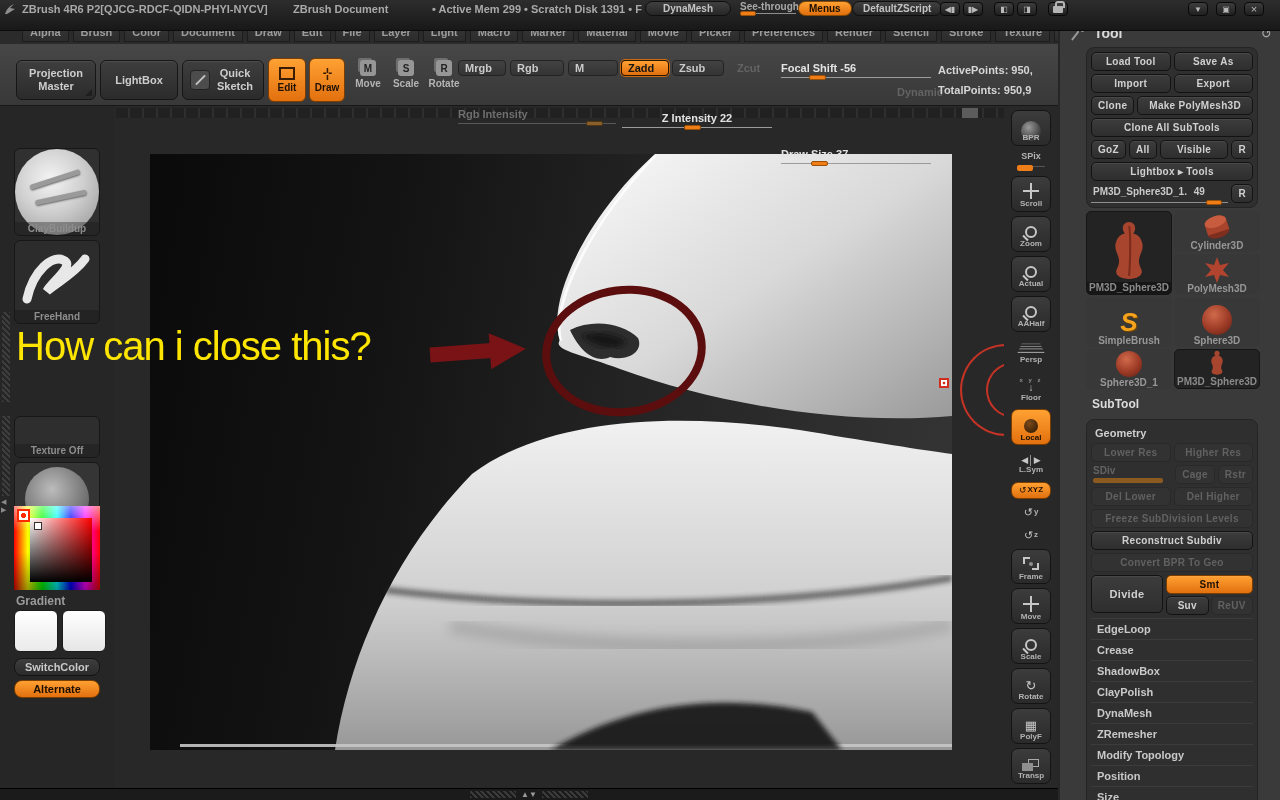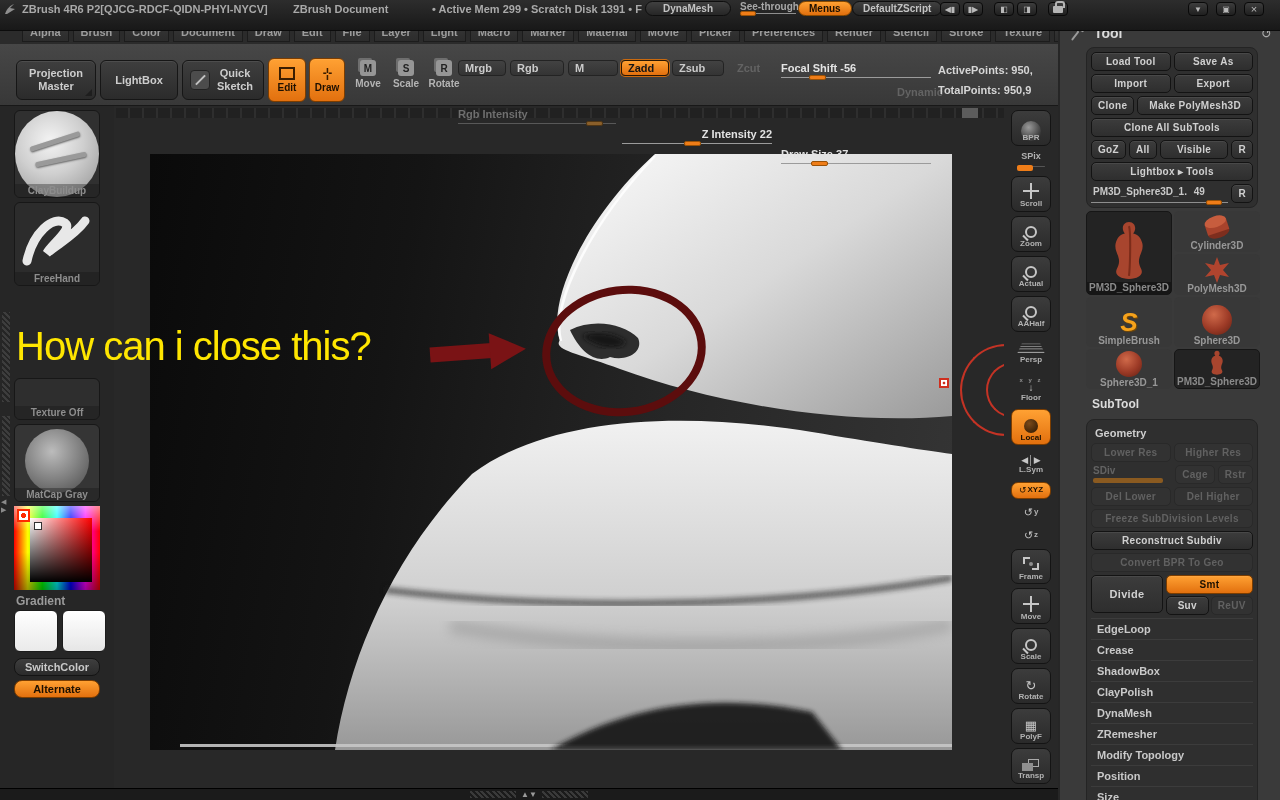--- a/index.html
+++ b/index.html
@@ -58,21 +58,21 @@
   .slider.off .track { background:#585858; }
   .slider.off .knob { background:#8a5f2a; border-color:#4f3514; }
   .tsr-icon { width:16px; height:16px; background:#969696; border-radius:3px; color:#222;
     font-size:10px; font-weight:bold; display:flex; align-items:center; justify-content:center;
     box-shadow:-3px -3px 0 -1px #6e6e6e; }
   .tsr-lab { font-size:10px; font-weight:bold; color:#b4b4b4; text-align:center; margin-top:2px; }
 
   
   #lefttray { position:absolute; left:0; top:106px; width:114px; height:682px; background:#262626; }
   .tray-thumb { position:absolute; left:14px; width:86px; border-radius:6px; overflow:hidden;
-    background:#303030; border:1px solid #171717; }
+    background:#303030; border:1px solid #171717;margin-top:38px; }
   .tray-label { position:absolute; left:0; right:0; bottom:0; text-align:center;
     font-size:10px; font-weight:bold; color:#8d8d8d; background:rgba(20,20,20,.35); padding:1px 0; }
   .sphere-light { width:100%; height:100%; background:radial-gradient(circle at 42% 35%, #f4f4f4 0%, #cfcfcf 45%, #8f8f8f 100%); border-radius:50%; }
   .slash { position:absolute; width:52px; height:5px; background:#9a9a9a; box-shadow:0 1px 2px #666; border-radius:2px; }
   .tray-btn { position:absolute; left:14px; width:86px; height:18px; background:linear-gradient(#3e3e3e,#2b2b2b);
     border:1px solid #141414; border-radius:8px; color:#c9c9c9; font-size:11px; font-weight:bold;
     display:flex; align-items:center; justify-content:center; }
   .tray-btn.orange { background:linear-gradient(#ffa133,#e2700e); color:#1d1000; border-color:#7c3d00; }
   .dotstrip { position:absolute; left:2px; width:8px; background:repeating-linear-gradient(45deg,#3d3d3d 0 2px,#252525 2px 4px); }
 
@@ -268,21 +268,21 @@
   <button class="field abs" style="left:672px;top:16px;width:52px">Zsub</button>
   <span class="abs bold dis" style="left:737px;top:18px;font-size:11px">Zcut</span>
   <div class="slider abs" style="left:781px;top:14px;width:150px;height:20px">
     <span class="lab">Focal Shift -56</span>
     <div class="track"></div><div class="knob" style="left:28px"></div>
   </div>
   <div class="slider off abs" style="left:458px;top:40px;width:158px;height:20px">
     <span class="lab">Rgb Intensity</span>
     <div class="track"></div><div class="knob" style="left:128px"></div>
   </div>
-  <div class="slider abs" style="left:622px;top:40px;width:150px;height:20px;text-align:right">
+  <div class="slider abs" style="left:622px;top:24px;width:150px;height:20px;text-align:center">
     <span class="lab">Z Intensity 22</span>
     <div class="track"></div><div class="knob" style="left:62px"></div>
   </div>
   <div class="slider abs" style="left:781px;top:40px;width:150px;height:20px">
     <span class="lab">Draw Size 37</span>
     <div class="track"></div><div class="knob" style="left:30px"></div>
   </div>
   <span class="abs bold dis" style="left:897px;top:42px;font-size:11px">Dynamic</span>
   <span class="abs bold" style="left:938px;top:20px;font-size:11px;color:#d6d6d6">ActivePoints: 950,</span>
   <span class="abs bold" style="left:938px;top:40px;font-size:11px;color:#d6d6d6">TotalPoints: 950,9</span>

